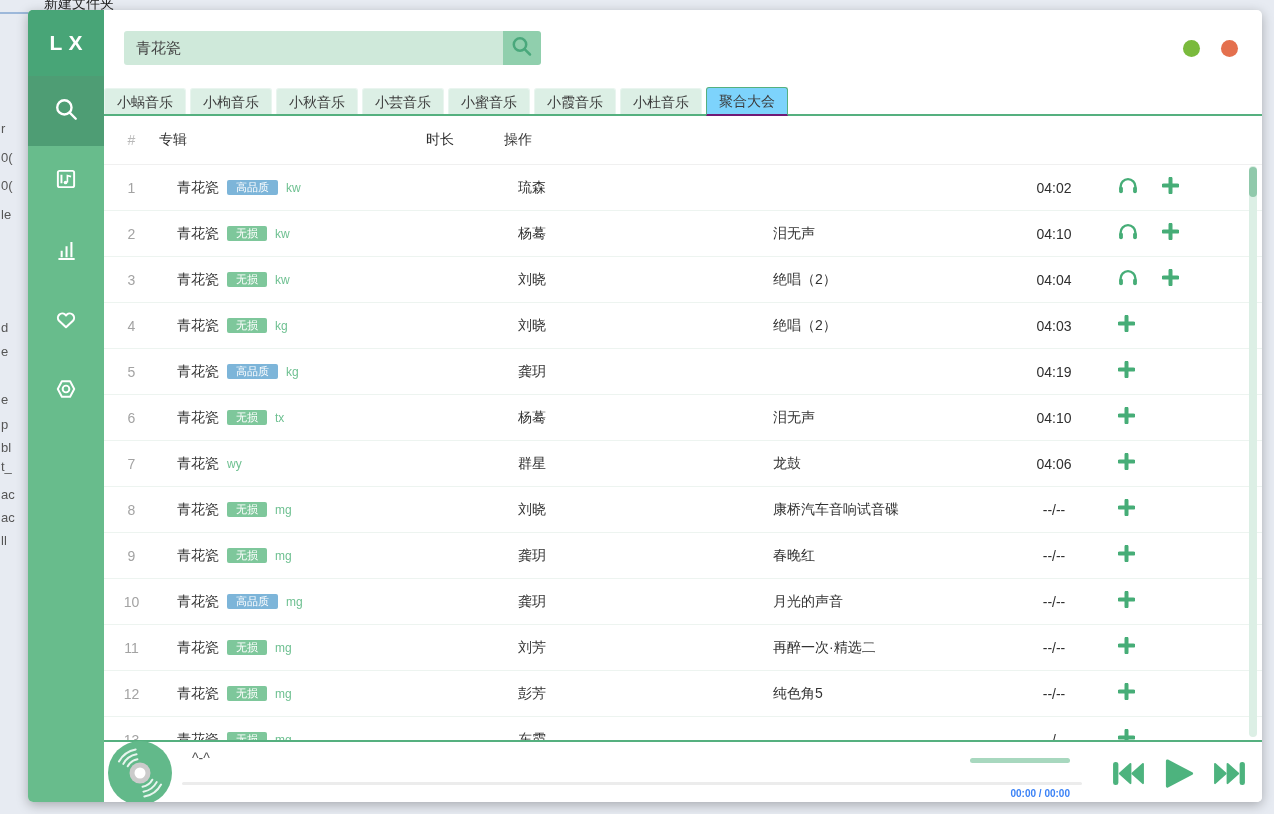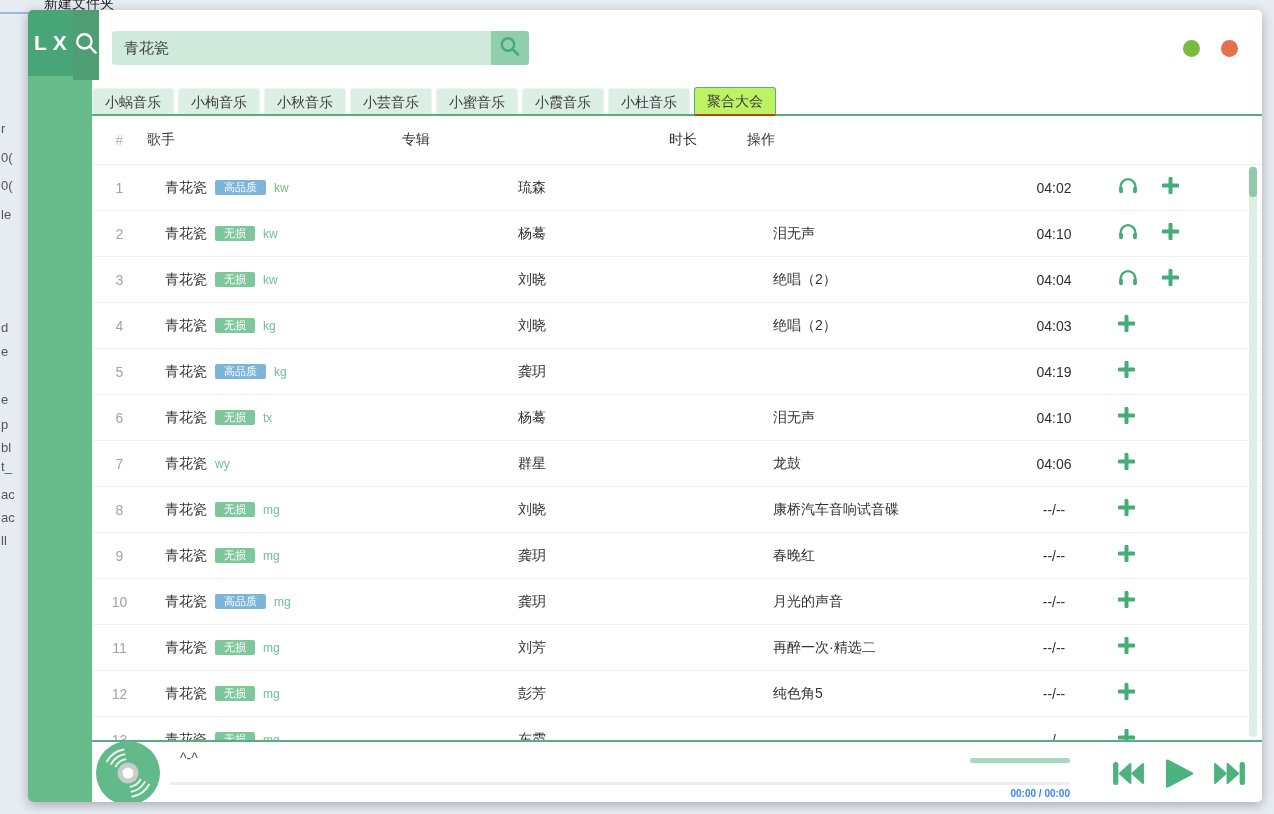--- a/index.html
+++ b/index.html
@@ -5,21 +5,21 @@
   html,body{margin:0;padding:0;width:1274px;height:814px;overflow:hidden;
     font-family:"Liberation Sans",sans-serif;background:#e7ebf2;position:relative;}
   
   .desktop-title{position:absolute;left:44px;top:-5px;font-size:14px;color:#222;z-index:0;}
   .desktop-line{position:absolute;left:0;top:12px;width:40px;height:2px;background:#9db8da;z-index:0;}
   .frag{position:absolute;left:1px;font-size:13px;color:#555;z-index:0;}
   
   .app{position:absolute;left:28px;top:10px;width:1234px;height:792px;background:#fff;
     border-radius:5px;box-shadow:0 3px 12px rgba(0,0,0,.28);display:flex;overflow:hidden;z-index:1;}
   
-  .sidebar{width:64px;background:var(--sidebar);flex:none;display:flex;}
+  .sidebar{width:76px;background:var(--sidebar);flex:none;display:flex;flex-direction:column;}
   .logo{height:66px;background:var(--sidebar_logo_bg);color:#fff;font-size:21px;font-weight:bold;
     letter-spacing:6px;display:flex;align-items:center;justify-content:center;padding-left:6px;}
   .nav-item{height:70px;display:flex;align-items:center;justify-content:center;cursor:pointer;}
   .nav-item.active{background:var(--sidebar_active_bg);}
   
   .main{flex:1;display:flex;flex-direction:column;position:relative;min-width:0;}
   .topbar{height:76px;flex:none;display:flex;align-items:center;position:relative;}
   .searchbox{display:flex;margin-left:20px;}
   .searchbox input{width:355px;height:34px;border:none;outline:none;background:var(--search_input_bg);
     border-radius:3px 0 0 3px;padding:0 12px;font-size:15px;color:#444;font-family:"Liberation Sans",sans-serif;}
@@ -27,21 +27,21 @@
     cursor:pointer;display:flex;align-items:center;justify-content:center;padding:0;}
   .win-dots{position:absolute;right:24px;top:0;height:76px;display:flex;align-items:center;gap:21px;}
   .dot{width:17px;height:17px;border-radius:50%;cursor:pointer;}
   .dot.min{background:var(--dot_min);} .dot.close{background:var(--dot_close);}
   
   .tabbar{height:28px;flex:none;display:flex;align-items:flex-end;padding-left:0;
     border-bottom:2px solid var(--accent);}
   .tab{width:82px;height:26px;line-height:26px;text-align:center;font-size:14px;color:#3c3c3c;
     background:var(--tab_bg);border-radius:3px 3px 0 0;margin-right:4px;cursor:pointer;
     border:1px solid #e9f5ef;border-bottom:none;box-sizing:border-box;white-space:nowrap;}
-  .tab.active{background:#bef264;border:1px solid var(--accent);border-bottom:2px solid #c2410c;
+  .tab.active{background:#7dd3fc;border:1px solid var(--accent);border-bottom:2px solid #701a75;
     height:29px;line-height:27px;margin-bottom:-2px;position:relative;z-index:2;}
   
   .thead{height:48px;flex:none;display:flex;align-items:center;font-size:14px;color:#333;
     border-bottom:1px solid #f0f0f0;}
   .c-num{width:55px;flex:none;text-align:center;font-size:14px;color:#a3a3a3;}
   .thead .c-num{color:#b9b9b9;}
   .c-name{flex:1;min-width:0;padding-left:18px;display:flex;align-items:center;gap:8px;}
   .c-singer{width:255px;flex:none;font-size:14px;color:#333;}
   .c-album{width:245px;flex:none;font-size:14px;color:#333;}
   .c-dur{width:72px;flex:none;text-align:center;font-size:14px;color:#2f2f2f;}
@@ -155,21 +155,20 @@
         <div class="tab">小秋音乐</div>
         <div class="tab">小芸音乐</div>
         <div class="tab">小蜜音乐</div>
         <div class="tab">小霞音乐</div>
         <div class="tab">小杜音乐</div>
         <div class="tab active">聚合大会</div>
       </div>
 
     <div class="thead">
       <div class="c-num">#</div>
-      <div class="c-singer">歌手</div>
       <div class="c-album">专辑</div>
       <div class="c-dur">时长</div>
       <div class="c-op">操作</div>
     </div>
 
     <div class="tbody" id="tbody">
       <div class="sbar">
         <div class="sthumb"></div>
       </div>
     <div class="row">

